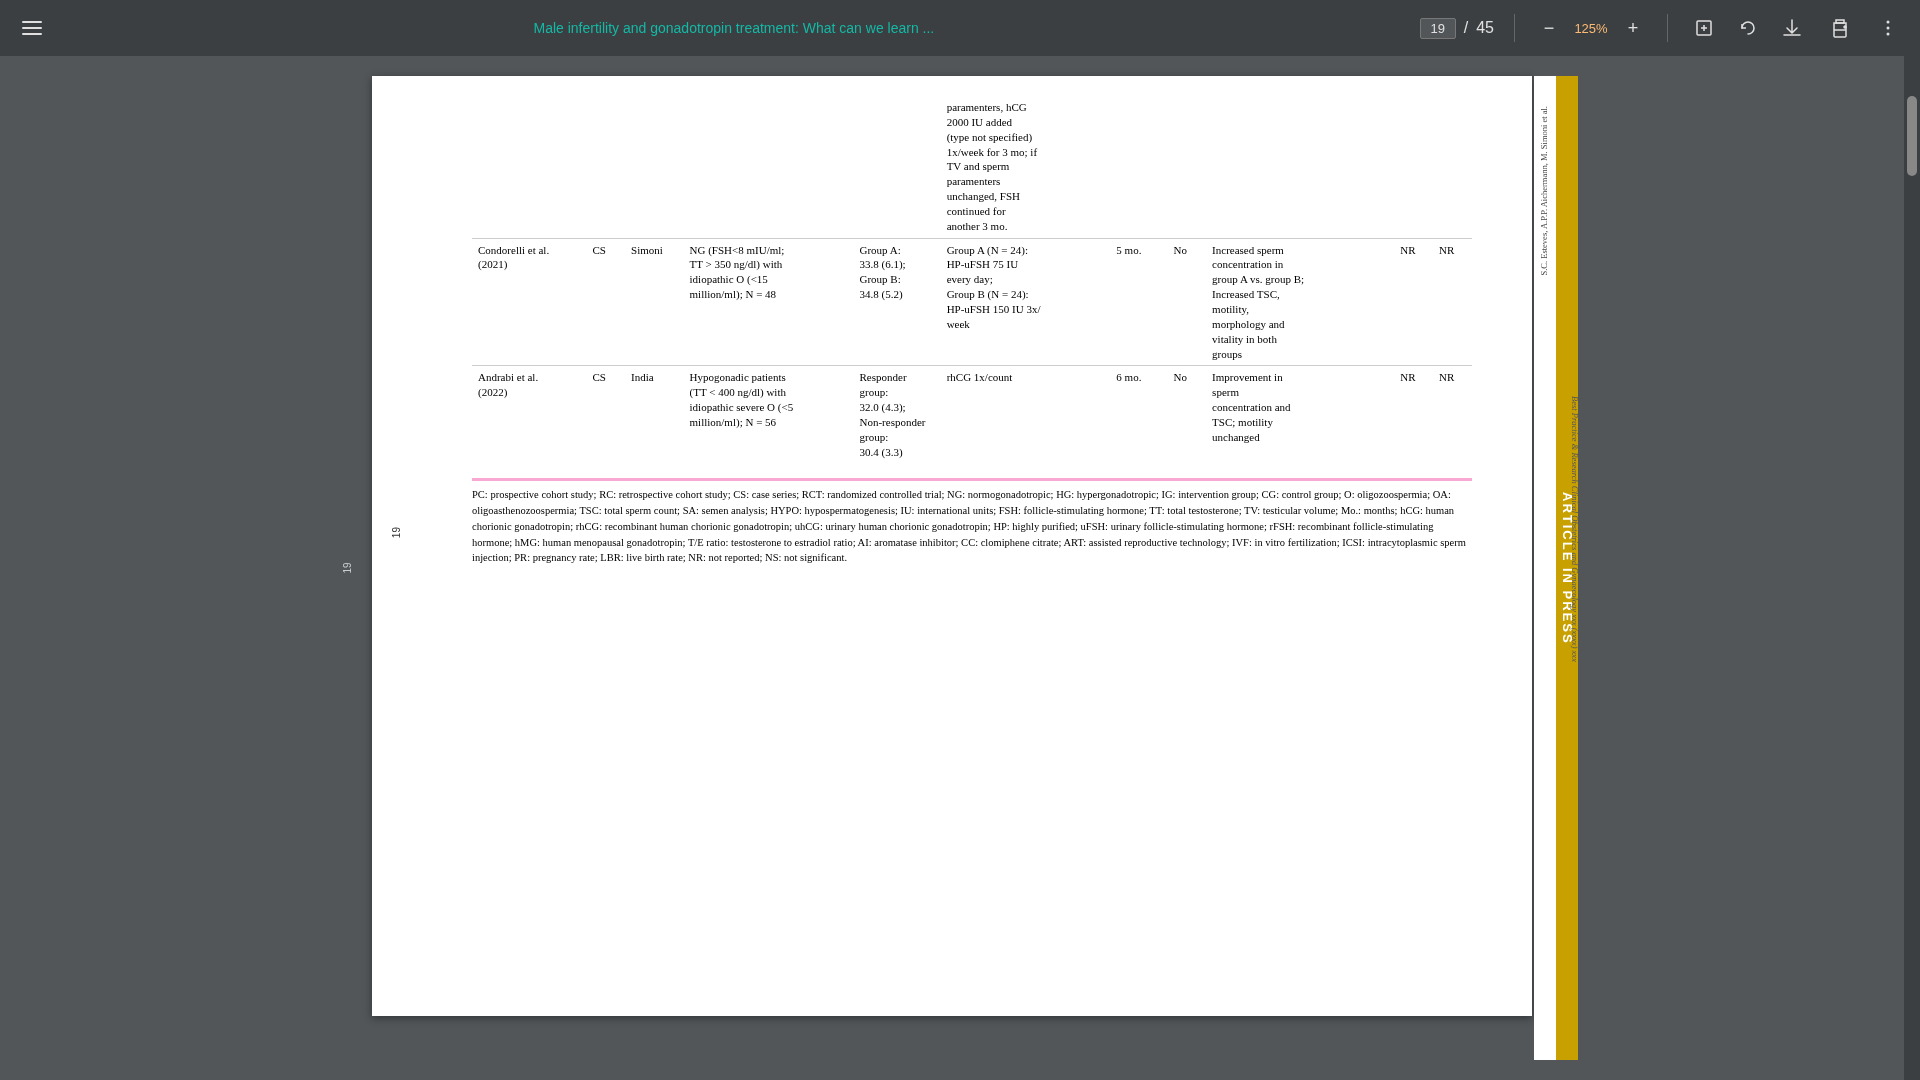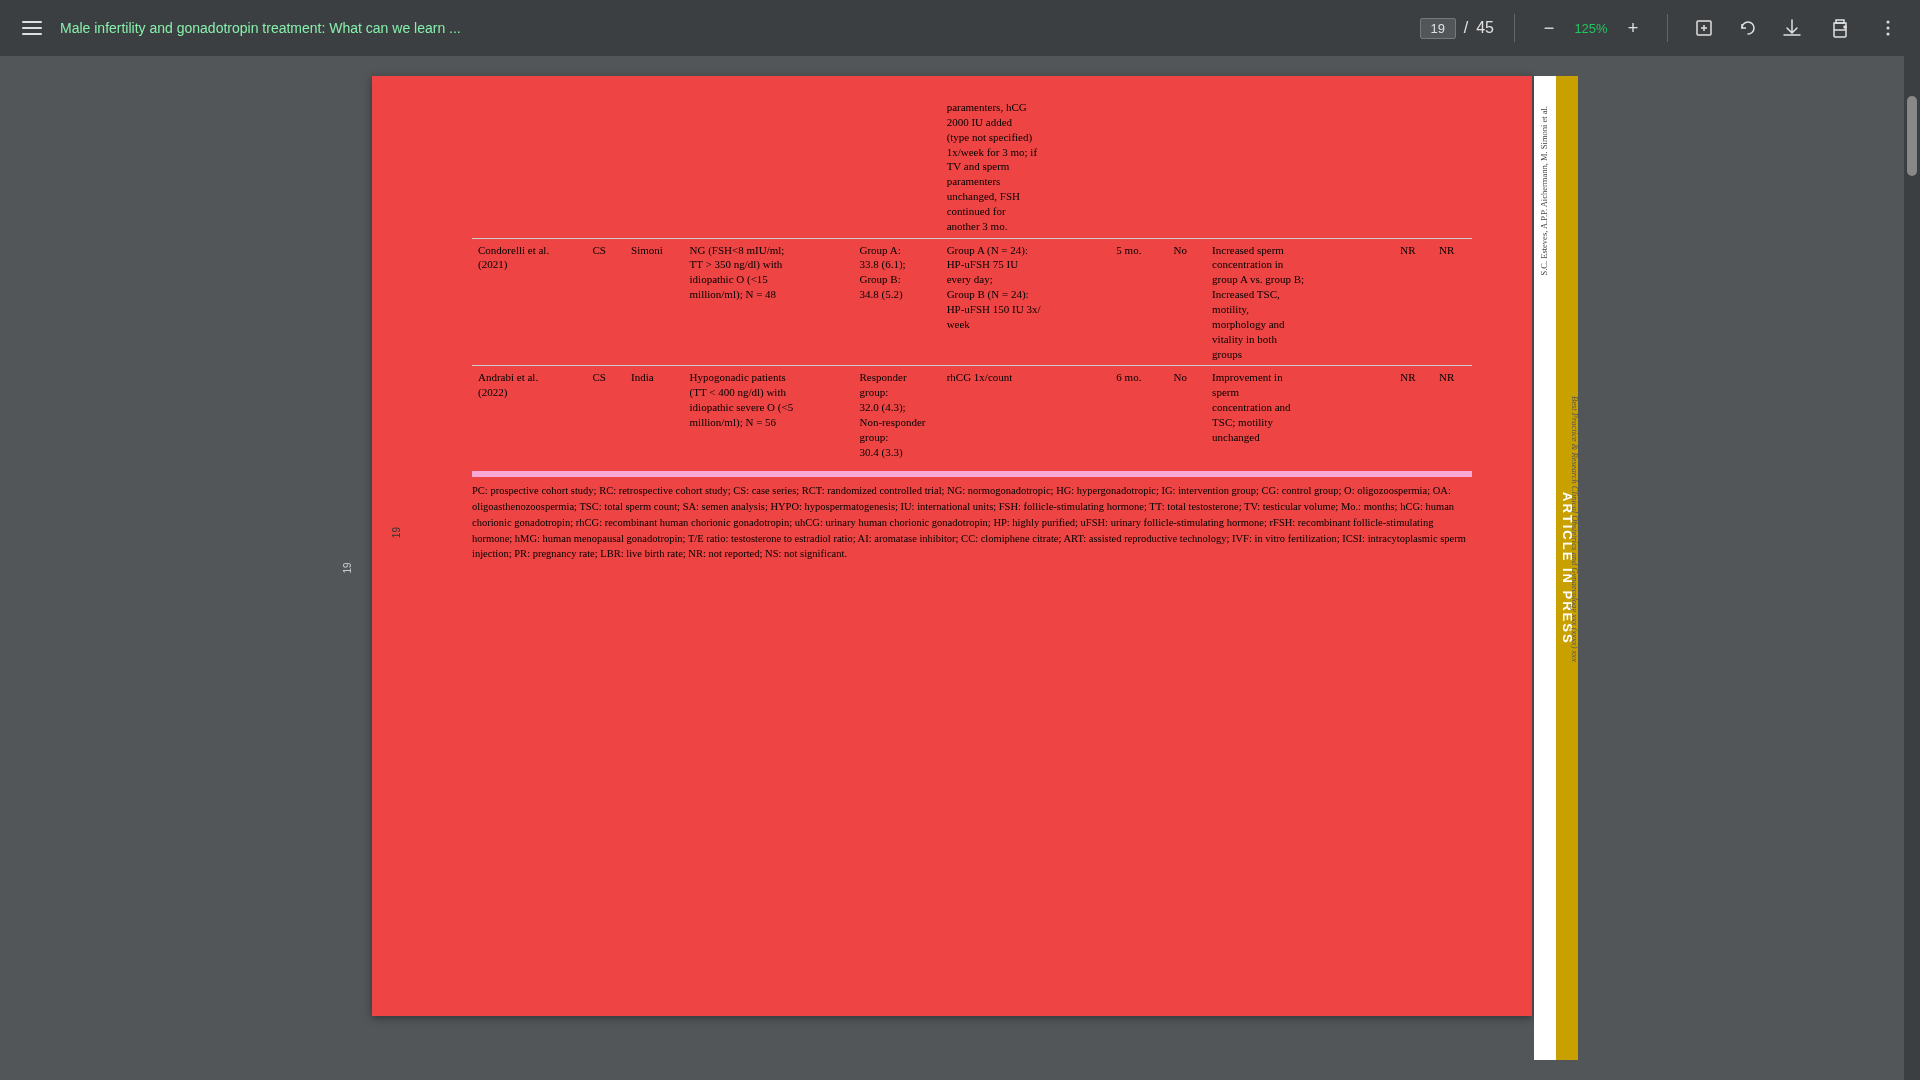--- a/index.html
+++ b/index.html
@@ -17,23 +17,24 @@
       height: 56px;
       background: #3c3f41;
       display: flex;
       align-items: center;
       padding: 0 16px;
       gap: 12px;
       position: relative;
       z-index: 10;
     }
     .toolbar-title {
-      color: #86efac;
+      color: #14b8a6;
       font-size: 14px;
       flex: 1;
+      text-align: center;
     }
     .toolbar-page-controls {
       display: flex;
       align-items: center;
       gap: 8px;
       color: #e0e0e0;
     }
     .toolbar-page-input {
       background: #525659;
       border: 1px solid #777;
@@ -63,21 +64,21 @@
       font-size: 18px;
       cursor: pointer;
       width: 28px;
       height: 28px;
       display: flex;
       align-items: center;
       justify-content: center;
       border-radius: 3px;
     }
     .zoom-display {
-      color: #22c55e;
+      color: #fdba74;
       font-size: 13px;
       min-width: 44px;
       text-align: center;
     }
     .toolbar-right {
       display: flex;
       align-items: center;
       gap: 16px;
       margin-left: auto;
     }
@@ -89,21 +90,21 @@
       cursor: pointer;
       width: 32px;
       height: 32px;
       display: flex;
       align-items: center;
       justify-content: center;
       border-radius: 3px;
     }
 
     .pdf-page {
-      background: #ef4444;
+      background: #ffffff;
       width: 1160px;
       min-height: 940px;
       position: relative;
       box-shadow: 0 2px 8px rgba(0,0,0,0.4);
       padding: 20px 60px 40px 100px;
       font-family: 'Times New Roman', Times, serif;
       font-size: 11.5px;
       line-height: 1.4;
       color: #000;
     }
@@ -122,22 +123,22 @@
       border: none;
       line-height: 1.35;
     }
 
     .table-row-separator {
       border-bottom: 1px solid #ccc;
     }
 
     
     .footnotes {
-      margin-top: 8px;
-      border-top: 6px solid #f9a8d4;
+      margin-top: 15px;
+      border-top: 3px solid #f9a8d4;
       padding-top: 6px;
       font-size: 10.5px;
       line-height: 1.5;
       font-family: 'Times New Roman', Times, serif;
     }
 
     .outer-container {
       display: flex;
       height: calc(1080px - 56px);
     }

